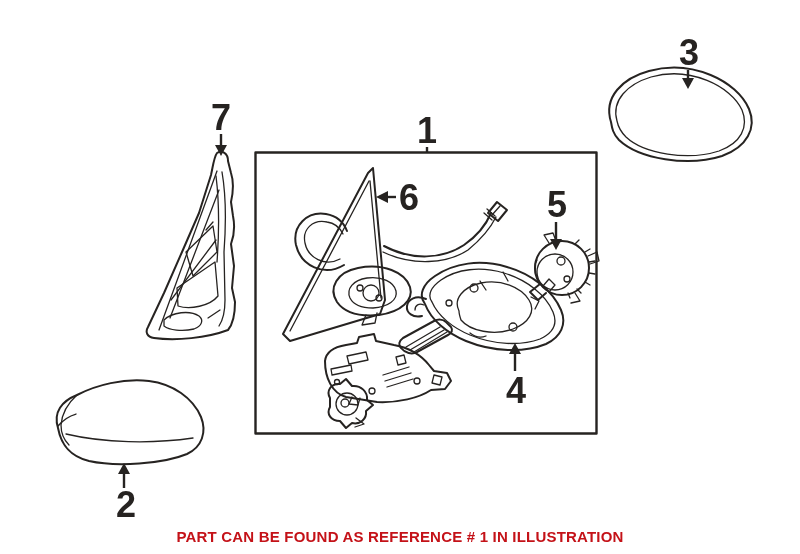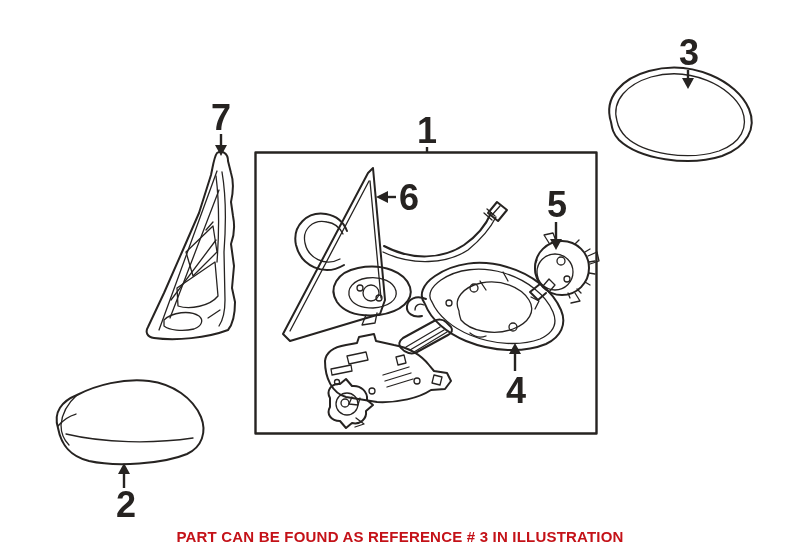--- a/index.html
+++ b/index.html
@@ -181,14 +181,14 @@
       <polygon class="arrowhead" points="509,354 521,354 515,343"></polygon>
     </g>
 
     <g>
       <text class="num" x="126" y="517">2</text>
       <path class="leader" d="M 124 473 L 124 488"></path>
       <polygon class="arrowhead" points="118,474 130,474 124,463"></polygon>
     </g>
   </svg>
 
-  <div class="note">PART CAN BE FOUND AS REFERENCE # 3 IN ILLUSTRATION</div>
+  <div class="note">PART CAN BE FOUND AS REFERENCE # 1 IN ILLUSTRATION</div>
 </div>
 
 </body></html>

